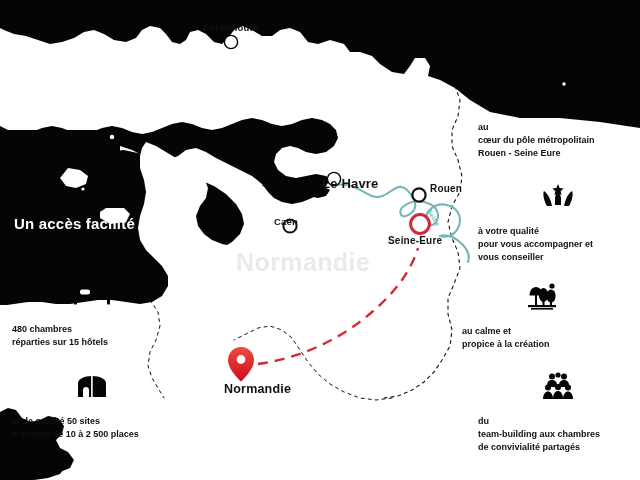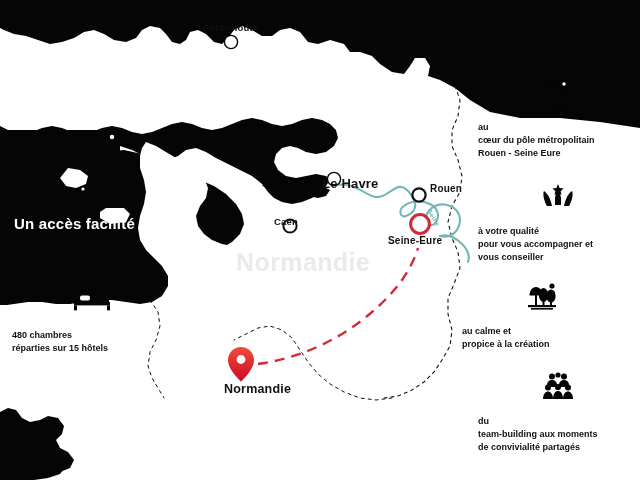--- a/index.html
+++ b/index.html
@@ -108,21 +108,21 @@
   .feature .icon-wrap svg { display: block; margin: 0 auto; }
   .feature .caption {
     display: block;
     font-size: 9px;
     font-weight: bold;
     line-height: 1.45;
     color: #111111;
     white-space: pre-line;
   }
 
-  #feature-left-1 { left: 12px; top: 286px; }
+  #feature-left-1 { left: 12px; top: 280px; }
   #feature-left-2 { left: 12px; top: 372px; }
   #feature-right-1 { left: 478px; top: 78px; }
   #feature-right-2 { left: 478px; top: 182px; }
   #feature-right-3 { left: 462px; top: 282px; }
   #feature-right-4 { left: 478px; top: 372px; }
 </style>
 </head>
 <body>
 
 <div id="root">
@@ -246,20 +246,31 @@
         <rect x="2" y="19.4" width="3" height="5" fill="#050505"></rect>
         <rect x="35" y="19.4" width="3" height="5" fill="#050505"></rect>
         <path d="M6,16 L6,10 C6,8.3 7.3,7 9,7 L33,7 C35.2,7 37,8.8 37,11 L37,16 Z" fill="#050505"></path>
         <rect x="8" y="9.5" width="10" height="5" rx="2" fill="#ffffff"></rect>
       </svg>
     </span>
     <span class="caption">480 chambres
 réparties sur 15 hôtels</span>
   </div>
 
+  <div class="feature" id="feature-left-2">
+    <span class="icon-wrap">
+      <svg width="34" height="28" viewBox="0 0 34 28">
+        <path d="M3,11 C3,7.5 8.5,4 17,4 C25.5,4 31,7.5 31,11 L31,25 L3,25 Z" fill="#050505"></path>
+        <rect x="16.1" y="4" width="1.6" height="21" fill="#ffffff"></rect>
+        <path d="M8,25 L8,18 C8,16.3 9.3,15 11,15 C12.7,15 14,16.3 14,18 L14,25 Z" fill="#ffffff"></path>
+      </svg>
+    </span>
+    <span class="caption">et de qualité 50 sites
+d'accueil de 10 à 2 500 places</span>
+  </div>
 
   <div class="feature" id="feature-right-1">
     <span class="icon-wrap">
       <svg width="36" height="30" viewBox="0 0 36 30">
         <path d="M2,10 L11,6 L11,25 L2,29 Z" fill="none" stroke="#050505" stroke-width="2" stroke-linejoin="round"></path>
         <path d="M11,6 L20,10 L20,29 L11,25 Z" fill="none" stroke="#050505" stroke-width="2" stroke-linejoin="round"></path>
         <path d="M20,10 L29,6 L29,25 L20,29 Z" fill="none" stroke="#050505" stroke-width="2" stroke-linejoin="round"></path>
         <path d="M24,1 C21.2,1 19,3.2 19,6 C19,9.8 24,15 24,15 C24,15 29,9.8 29,6 C29,3.2 26.8,1 24,1 Z" fill="#050505"></path>
         <circle cx="24" cy="6" r="1.7" fill="#ffffff"></circle>
       </svg>
@@ -311,17 +322,17 @@
         <path d="M18,13 C18,9.5 20.5,8 23,8 C25.5,8 28,9.5 28,13 L28,15 L18,15 Z" fill="#050505"></path>
         <circle cx="7" cy="15.5" r="3" fill="#050505"></circle>
         <circle cx="17" cy="15" r="3.1" fill="#050505"></circle>
         <circle cx="27" cy="15.5" r="3" fill="#050505"></circle>
         <path d="M2,27 C2,22 4.5,19.5 7,19.5 C9.5,19.5 12,22 12,27 Z" fill="#050505"></path>
         <path d="M12,27 C12,21.5 14.5,19 17,19 C19.5,19 22,21.5 22,27 Z" fill="#050505"></path>
         <path d="M22,27 C22,22 24.5,19.5 27,19.5 C29.5,19.5 32,22 32,27 Z" fill="#050505"></path>
       </svg>
     </span>
     <span class="caption">du
-team-building aux moments
+team-building aux chambres
 de convivialité partagés</span>
   </div>
 
 </div>
 
 </body></html>

